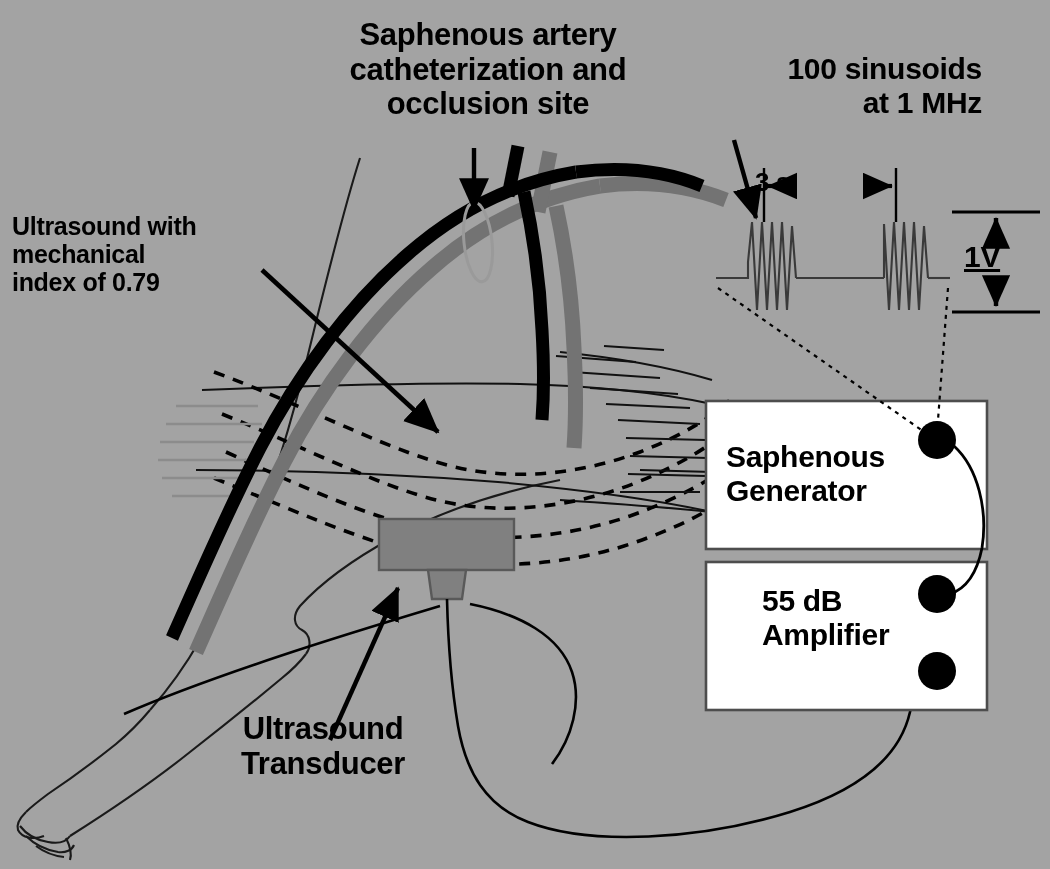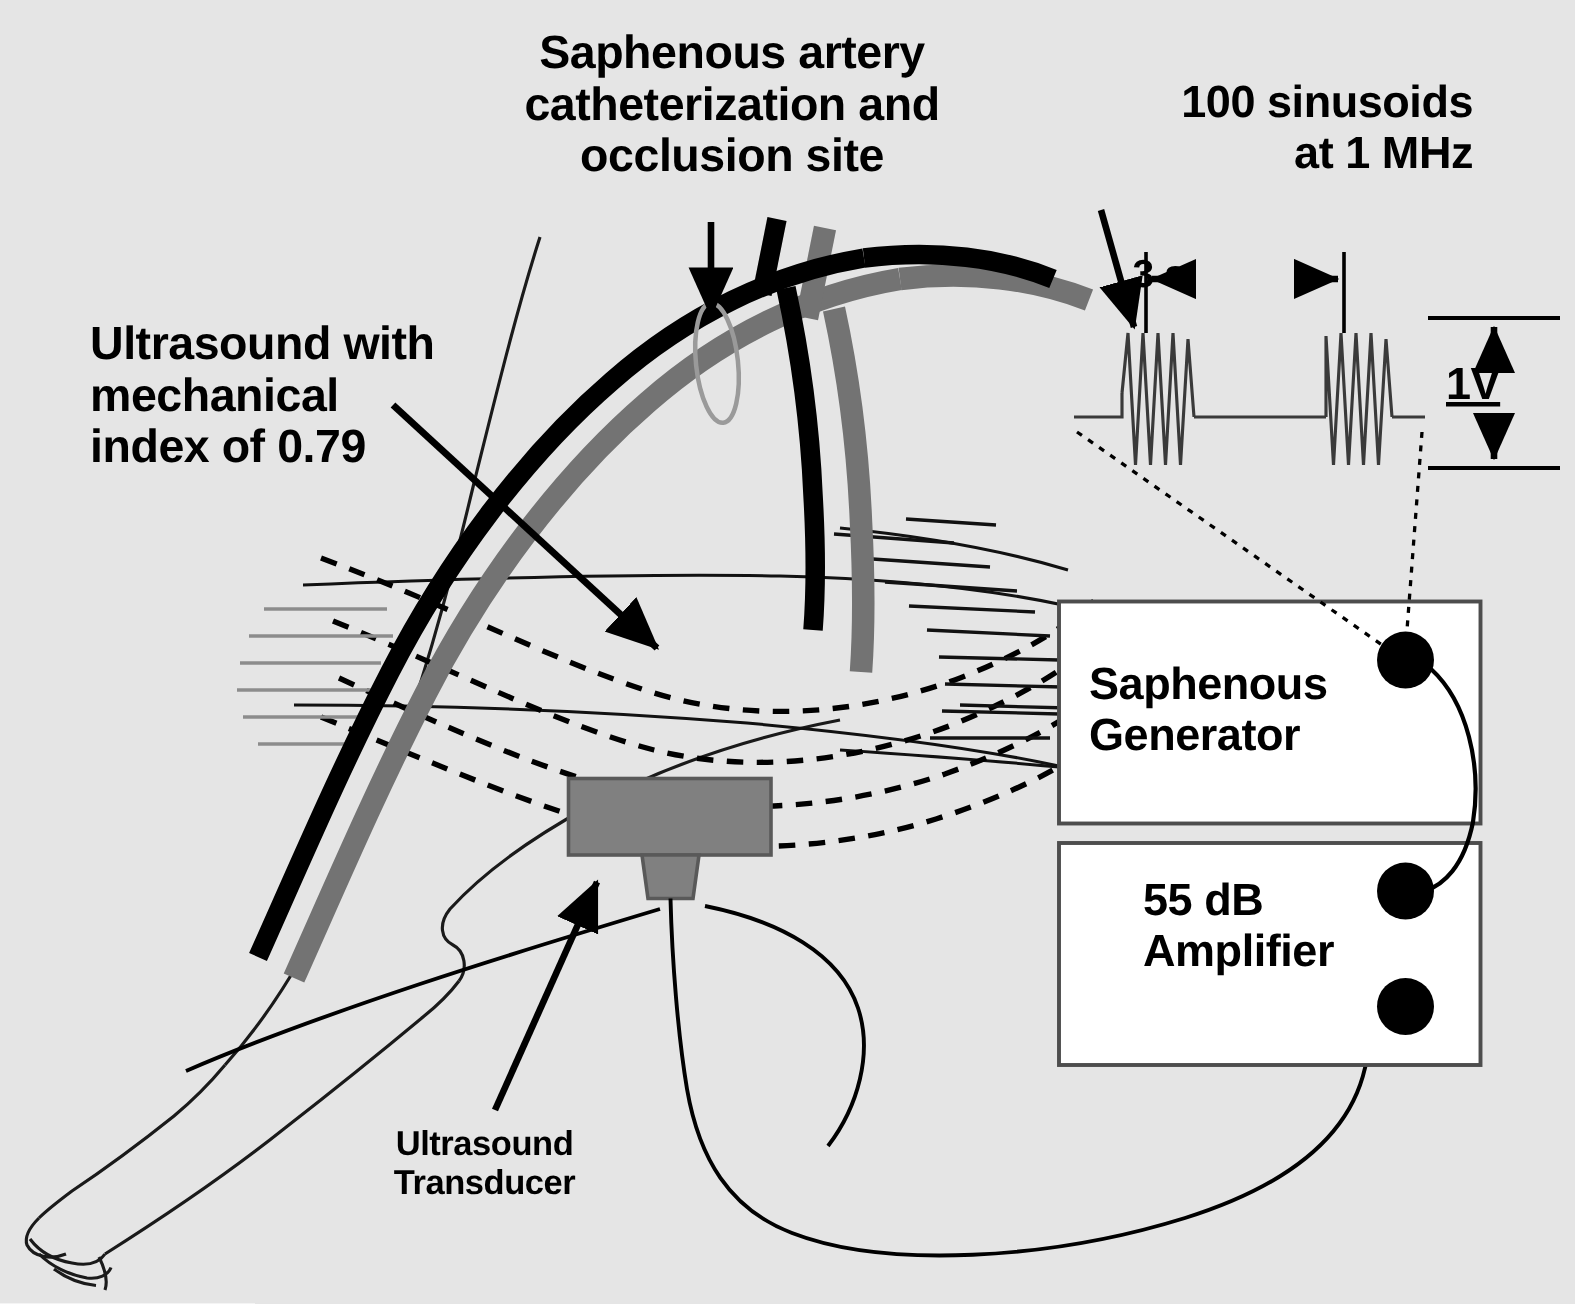--- a/index.html
+++ b/index.html
@@ -4,21 +4,21 @@
 <style>
   html, body {
     margin: 0;
     padding: 0;
     background: #ffffff;
   }
   #root {
     position: relative;
     width: 1050px;
     height: 869px;
-    background: #e5e5e5;
+    background: #a3a3a3;
     font-family: "Liberation Sans", sans-serif;
     overflow: hidden;
   }
   #diagram {
     position: absolute;
     top: 0; left: 0;
     width: 1050px;
     height: 869px;
   }
   .lbl {
@@ -31,24 +31,23 @@
     letter-spacing: -0.3px;
   }
   #label-saphenous {
     left: 318px; top: 18px;
     font-size: 31px;
     text-align: center;
     width: 340px;
   }
   #label-ultrasound-mi {
     left: 12px; top: 212px;
-    font-size: 31px;
+    font-size: 25px;
     text-align: left;
     width: 330px;
-    margin-left: 48px;
   }
   #label-sinusoids {
     left: 722px; top: 52px;
     font-size: 30px;
     text-align: right;
     width: 260px;
   }
   #label-3s {
     left: 755px; top: 168px;
     font-size: 26px;
@@ -65,22 +64,22 @@
     width: 220px;
   }
   #label-amplifier {
     left: 726px; top: 584px;
     font-size: 30px;
     text-align: left;
     width: 220px;
     margin-left: 36px;
   }
   #label-transducer {
-    left: 178px; top: 750px;
-    font-size: 23px;
+    left: 178px; top: 712px;
+    font-size: 31px;
     text-align: center;
     width: 290px;
   }
 </style>
 </head>
 <body>
 
 <div id="root">
 
   <svg id="diagram" viewBox="0 0 1050 869">

